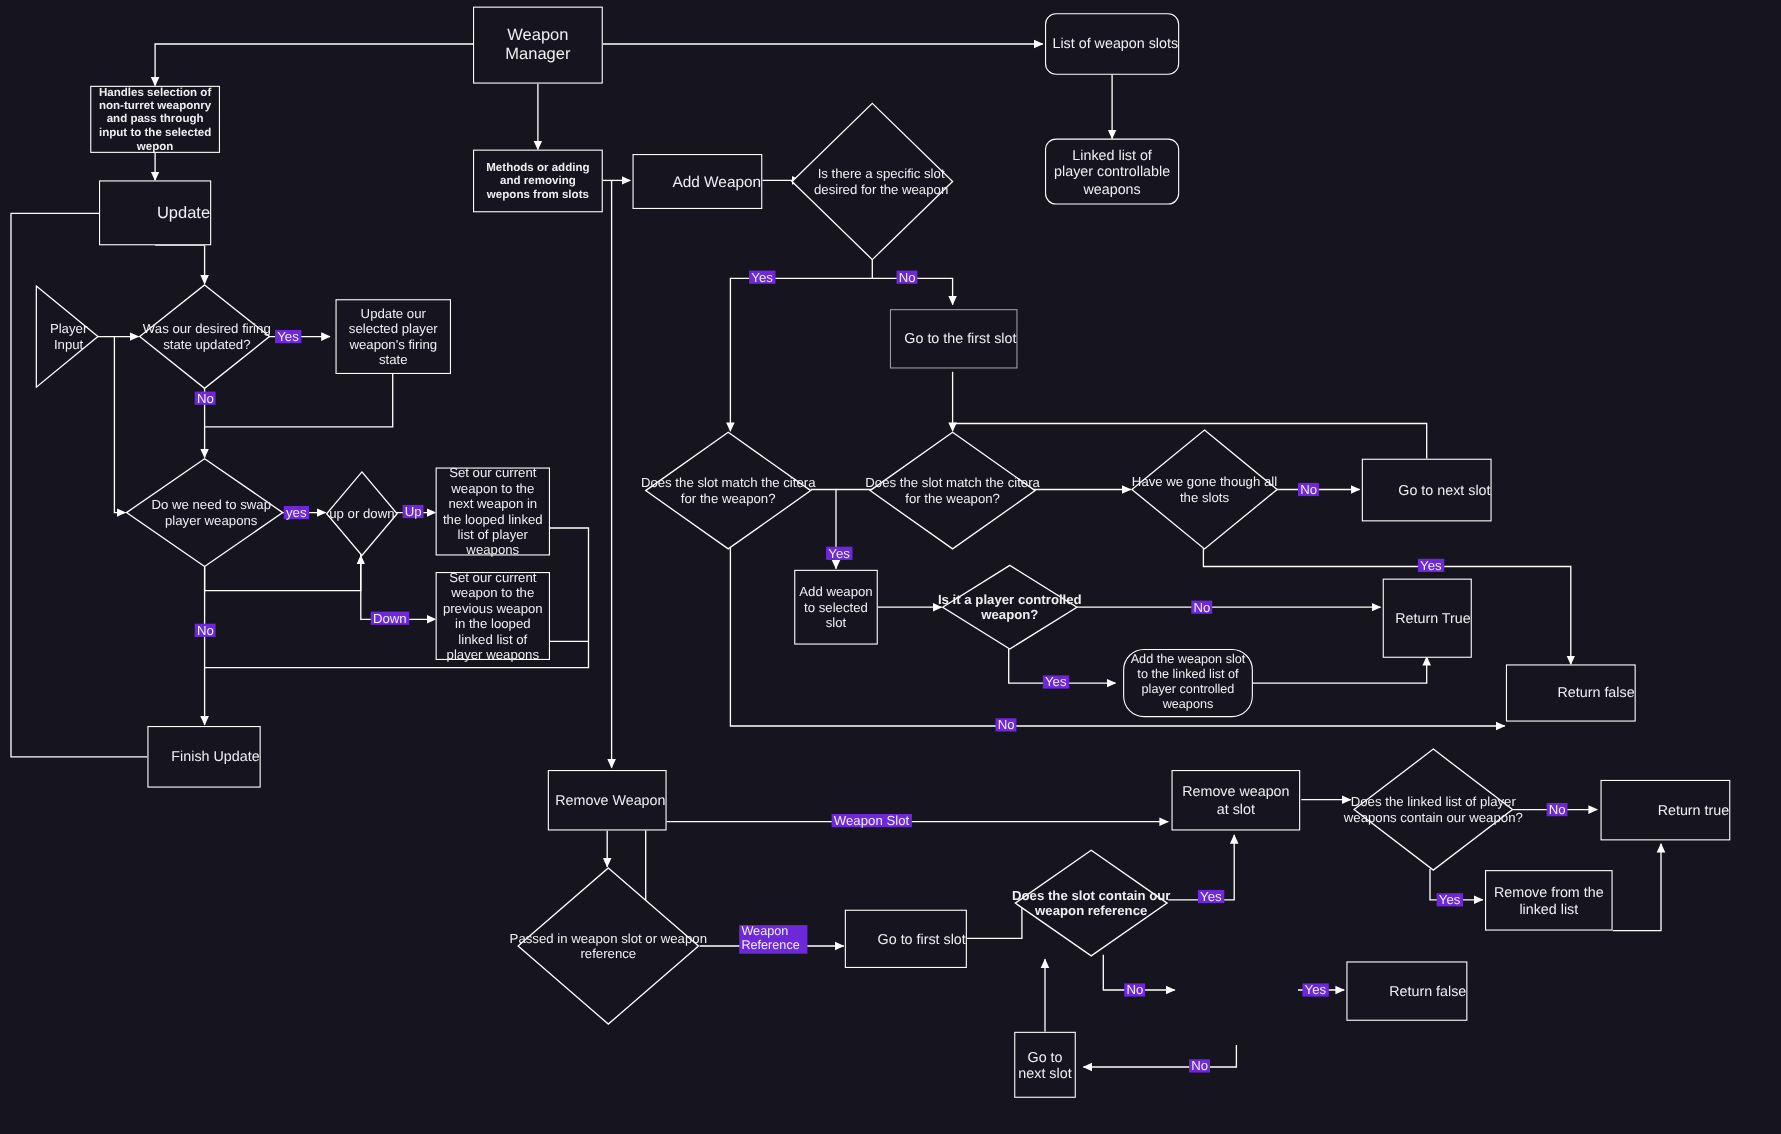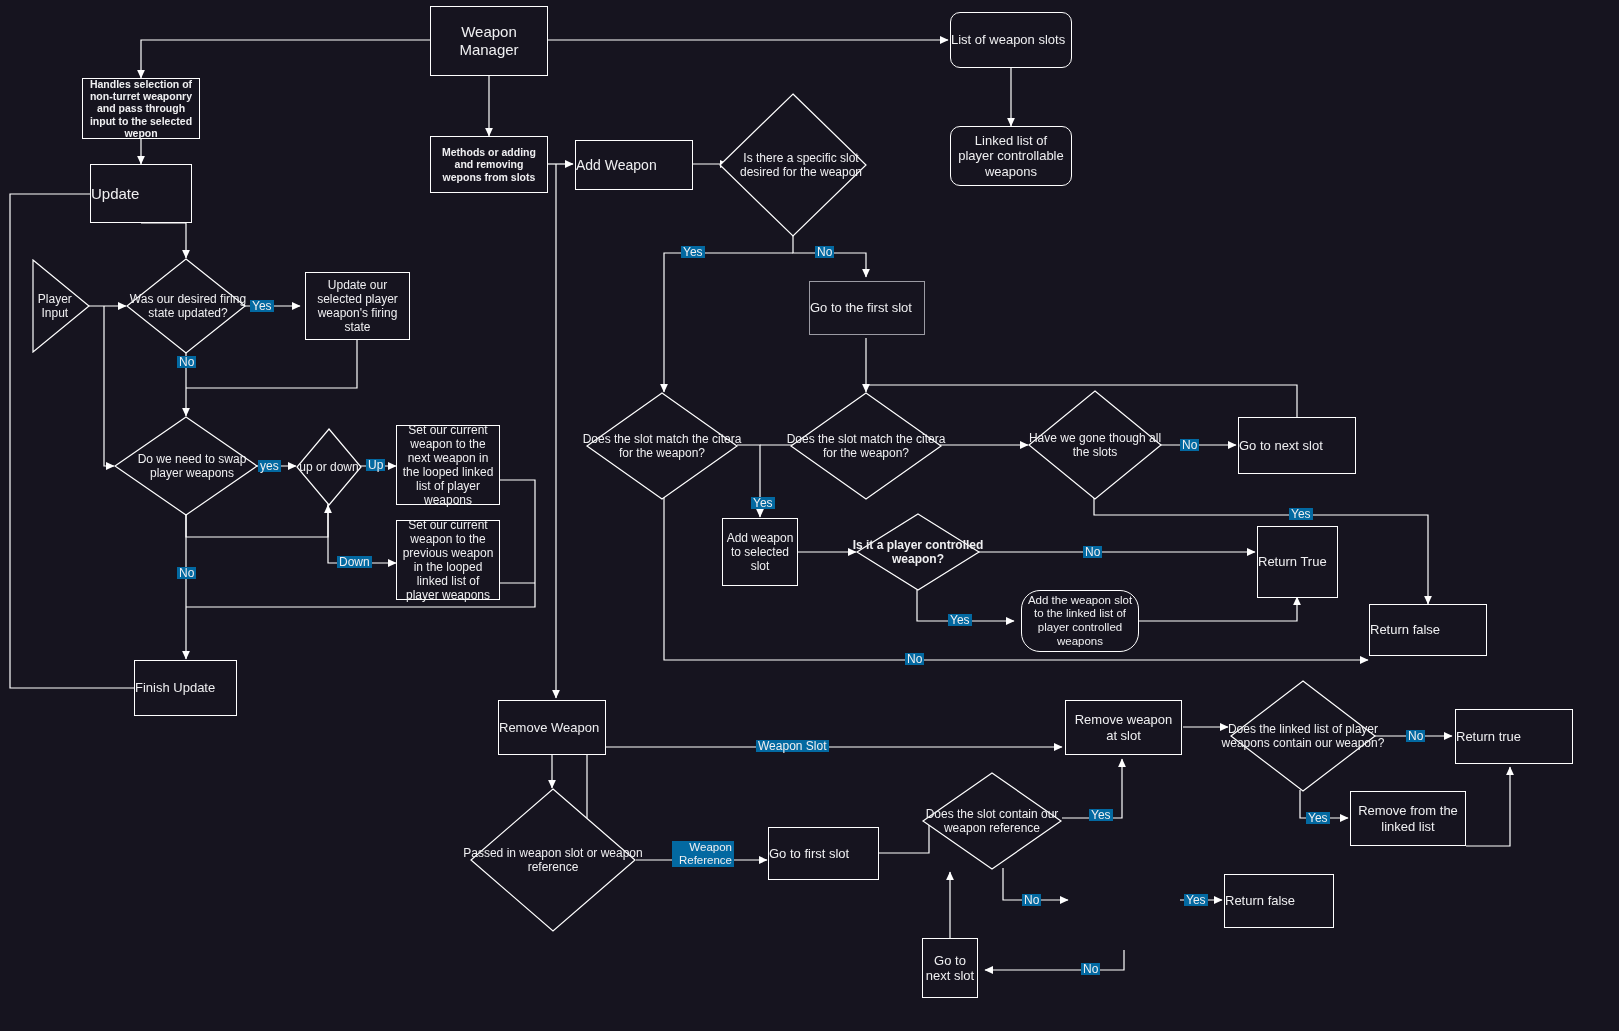--- a/index.html
+++ b/index.html
@@ -1,23 +1,23 @@
 <!DOCTYPE html>
 <html><head>
 <meta charset="utf-8">
 <style>
   html,body{margin:0;padding:0;background:#16141f;}
   body{width:1619px;height:1031px;overflow:hidden;font-family:"Liberation Sans",sans-serif;}
   #stage{position:relative;width:1619px;height:1031px;background:#16141f;}
   svg.wires{position:absolute;left:0;top:0;width:1619px;height:1031px;pointer-events:none;}
-  .node{position:absolute;box-sizing:border-box;display:flex;align-items:center;justify-content:flex-start;text-align:center;color:#efeff1;line-height:1.18;}
+  .node{position:absolute;box-sizing:border-box;display:flex;align-items:center;justify-content:flex-end;text-align:center;color:#efeff1;line-height:1.18;}
   .rect{border:1.3px solid #ffffff;background:#16141f;}
   .rect.dim{border-color:#9b9ba3;}
   .round{border:1.3px solid #ffffff;border-radius:10px;background:#16141f;}
-  .lbl{position:absolute;color:#efeff1;background:#0369a1;padding:0 2px;white-space:nowrap;line-height:1;}
+  .lbl{position:absolute;color:#efeff1;background:#6d28d9;padding:0 2px;white-space:nowrap;line-height:1;}
   .dia-wrap{position:absolute;}
   .dia-wrap svg{position:absolute;left:0;top:0;overflow:visible;}
   .dia-text{position:absolute;left:0;top:0;width:100%;height:100%;display:flex;align-items:center;justify-content:center;text-align:center;color:#efeff1;line-height:1.2;}
   .tri-wrap{position:absolute;}
   .tri-wrap svg{position:absolute;left:0;top:0;}
   .tri-text{position:absolute;left:6px;top:0;width:58%;height:100%;display:flex;align-items:center;justify-content:center;text-align:center;color:#efeff1;line-height:1.2;}
   .f15{font-size:15px;}
   .f13{font-size:13px;}
   .f12{font-size:12px;}
   .f11{font-size:11.5px;}
@@ -157,21 +157,21 @@
     </div>
 
   <div class="node rect f10 bold" style="left:430px;top:136px;width:118px;height:57px;padding:0 4px;">
       <span>Methods or adding and removing wepons from slots</span>
     </div>
 
   <div class="node rect f15" style="left:90px;top:164px;width:102px;height:59px;">
       <span>Update</span>
     </div>
 
-  <div class="tri-wrap" style="left:32px;top:259px;width:58px;height:94px;">
+  <div class="tri-wrap" style="left:32px;top:259px;width:58px;height:94px;padding-left:26px;">
     <svg width="58" height="94" xmlns="http://www.w3.org/2000/svg">
         <path d="M1,1 L57,47 L1,93 Z" fill="#16141f" stroke="#ffffff" stroke-width="1.2"></path>
       </svg>
     <div class="tri-text f12">Player Input</div>
   </div>
 
   <div class="dia-wrap" style="left:126px;top:258px;width:120px;height:96px;">
     <svg width="120" height="96" xmlns="http://www.w3.org/2000/svg">
         <path d="M60,1 L119,48 L60,95 L1,48 Z" fill="#16141f" stroke="#ffffff" stroke-width="1.2"></path>
       </svg>
@@ -279,21 +279,21 @@
     <svg width="166" height="144" xmlns="http://www.w3.org/2000/svg">
         <path d="M83,1 L165,72 L83,143 L1,72 Z" fill="#16141f" stroke="#ffffff" stroke-width="1.2"></path>
       </svg>
     <div class="dia-text f12" style="width:184px;left:-9px;">Passed in weapon slot or weapon reference</div>
   </div>
 
   <div class="node rect f13" style="left:768px;top:827px;width:111px;height:53px;">
       <span>Go to first slot</span>
     </div>
 
-  <div class="dia-wrap" style="left:922px;top:772px;width:140px;height:98px;">
+  <div class="dia-wrap" style="left:922px;top:772px;width:140px;height:98px;font-weight:bold;">
     <svg width="140" height="98" xmlns="http://www.w3.org/2000/svg">
         <path d="M70,1 L139,49 L70,97 L1,49 Z" fill="#16141f" stroke="#ffffff" stroke-width="1.2"></path>
       </svg>
     <div class="dia-text f12" style="width:160px;left:-10px;">Does the slot contain our weapon reference</div>
   </div>
 
   <div class="node rect f13" style="left:1065px;top:700px;width:117px;height:55px;padding:0 4px;">
       <span>Remove weapon at slot</span>
     </div>
 
@@ -331,21 +331,21 @@
   <div class="lbl f12" style="left:681px;top:246px;">Yes</div>
   <div class="lbl f12" style="left:815px;top:246px;">No</div>
   <div class="lbl f12" style="left:751px;top:497px;">Yes</div>
   <div class="lbl f12" style="left:1180px;top:439px;">No</div>
   <div class="lbl f12" style="left:1289px;top:508px;">Yes</div>
   <div class="lbl f12" style="left:1083px;top:546px;">No</div>
   <div class="lbl f12" style="left:948px;top:614px;">Yes</div>
   <div class="lbl f12" style="left:905px;top:653px;">No</div>
 
   <div class="lbl f12" style="left:756px;top:740px;">Weapon Slot</div>
-  <div class="lbl f11" style="left:672px;top:841px;width:58px;white-space:normal;text-align:right;line-height:1.15;">Weapon Reference</div>
+  <div class="lbl f11" style="left:672px;top:841px;width:58px;white-space:normal;text-align:left;line-height:1.15;">Weapon Reference</div>
   <div class="lbl f12" style="left:1089px;top:809px;">Yes</div>
   <div class="lbl f12" style="left:1022px;top:894px;">No</div>
   <div class="lbl f12" style="left:1406px;top:730px;">No</div>
   <div class="lbl f12" style="left:1306px;top:812px;">Yes</div>
   <div class="lbl f12" style="left:1184px;top:894px;">Yes</div>
   <div class="lbl f12" style="left:1081px;top:963px;">No</div>
 
 </div>
 
 </body></html>

